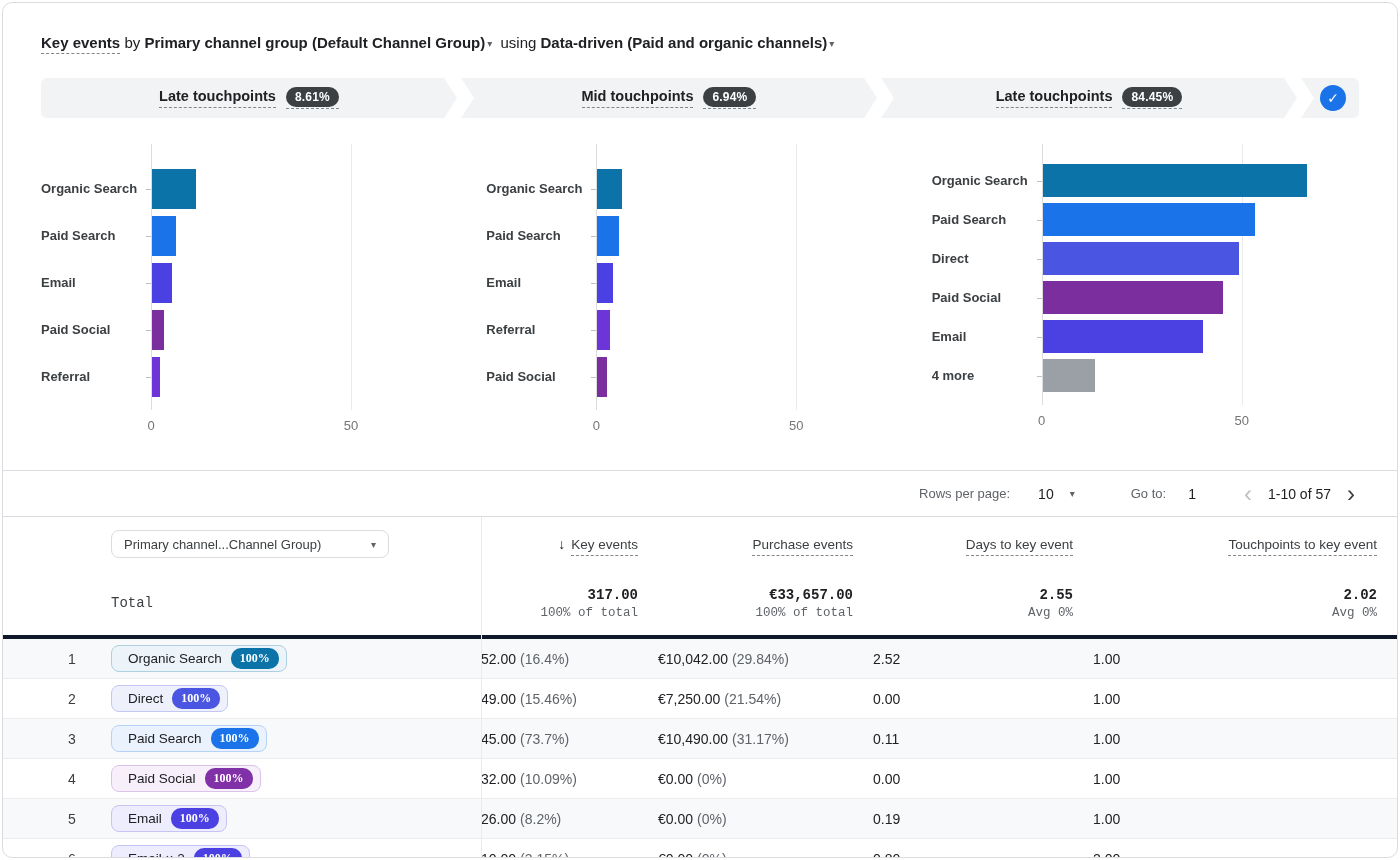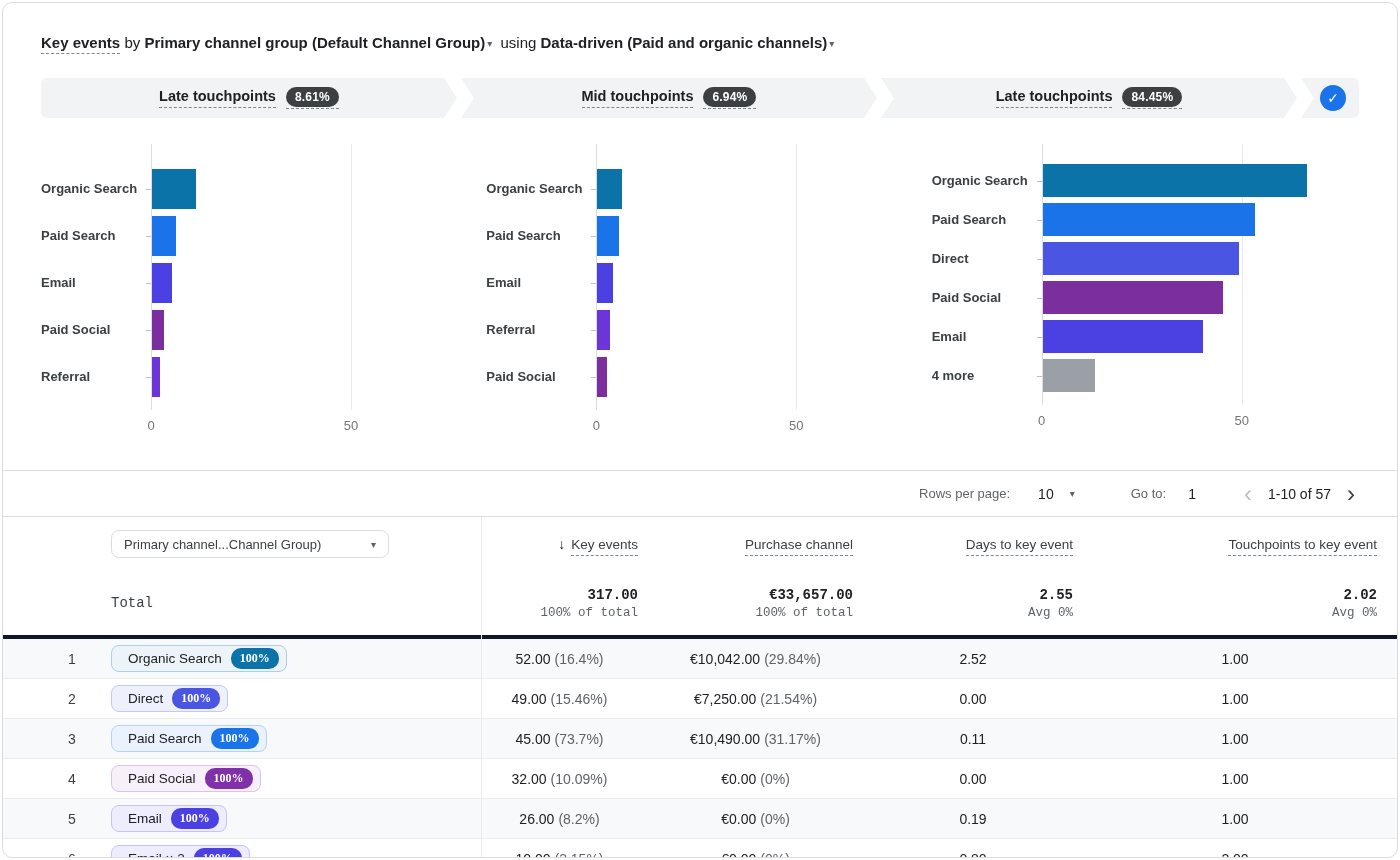--- a/index.html
+++ b/index.html
@@ -66,21 +66,21 @@
     font-size:13px; color:#3c4043; background:#fff; cursor:pointer; }
   .dim-chip .caret { margin:0; font-size:10px; }
   .trow-total { height:68px; border-bottom:4px solid #0f172a;font-family:Liberation Mono, monospace; }
   .total-label { grid-column:2; margin-left:8px; font-size:14px; color:#3c4043; }
   .tcell { text-align:right; padding-right:20px; }
   .tcell .v { display:block; font-size:14px; font-weight:600; color:#202124; line-height:20px; }
   .tcell .sub { display:block; font-size:12.5px; color:#5f6368; line-height:17px; }
   .trow { height:40px; border-bottom:1px solid #ebedef; }
   .trow.odd { background:#f8f9fa; }
   .rownum { padding-left:38px; display:flex; justify-content:center; font-size:14px; color:#3c4043; }
-  .mcell { text-align:center; padding-right:20px; font-size:14px; white-space:nowrap; }
+  .mcell { text-align:left; padding-right:20px; font-size:14px; white-space:nowrap; }
   .mcell .mv { color:#202124; }
   .mcell .ms { color:#5f6368; margin-left:4px; }
   .chip { display:inline-flex; align-items:center; gap:9px; height:27px; padding:0 7px 0 16px;
     border-radius:8px; border:1.5px solid; margin-left:8px; font-size:13.5px; color:#202124; }
   .chip-badge { color:#fff; font-size:12px; font-weight:600; border-radius:10px; padding:3px 9px;font-family:Liberation Serif, serif; }
 </style>
 </head>
 <body>
 
 <div class="card">
@@ -200,21 +200,21 @@
 
     <div class="grid thead">
       <div></div>
       <div class="dim-chip">
         <span>Primary channel...Channel Group)</span>
         <span class="caret">▾</span>
       </div>
       <div class="th" style="grid-column:3;">
         <span class="sort-arrow">↓</span><span class="dashed-u">Key events</span>
       </div>
-      <div class="th"><span class="dashed-u">Purchase channel</span></div>
+      <div class="th"><span class="dashed-u">Purchase events</span></div>
       <div class="th"><span class="dashed-u">Days to key event</span></div>
       <div class="th"><span class="dashed-u">Touchpoints to key event</span></div>
     </div>
 
     <div class="grid trow-total">
       <div></div>
       <div class="total-label">Total</div>
       <div class="tcell" style="grid-column:3;">
         <span class="v">317.00</span>
           <span class="sub">100% of total</span>

